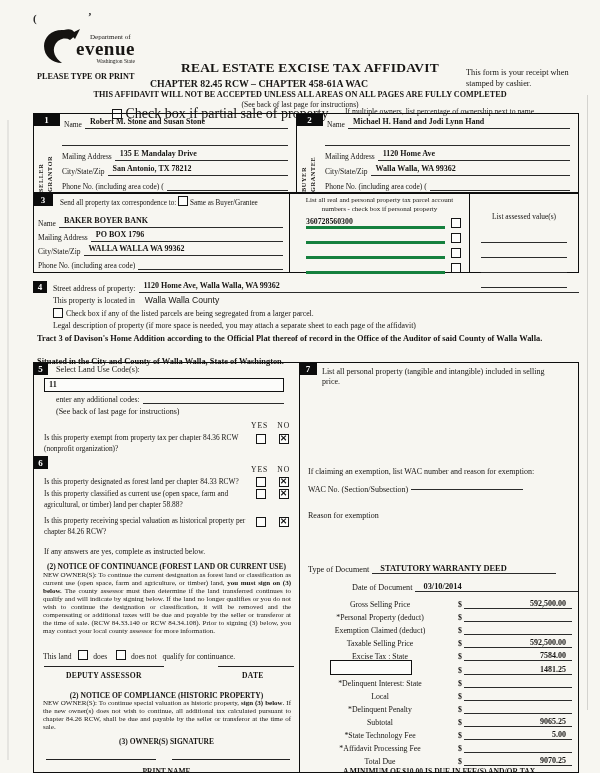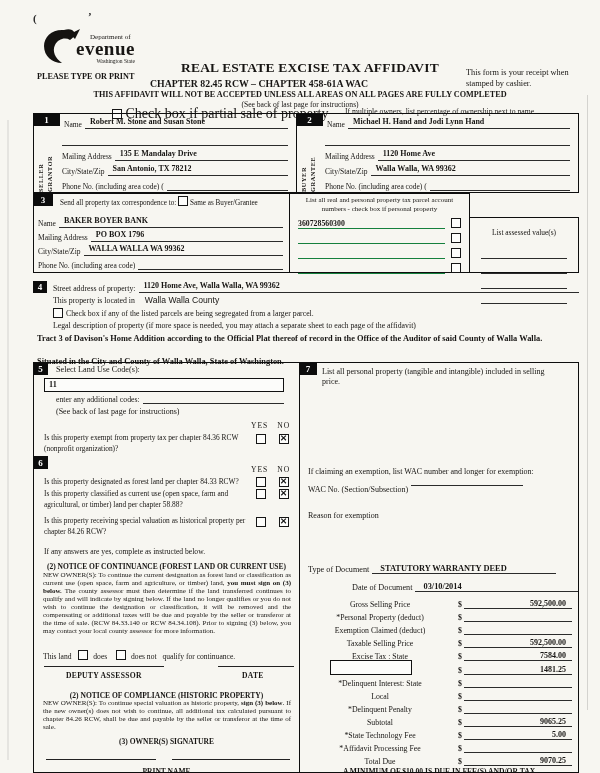--- a/index.html
+++ b/index.html
@@ -42,24 +42,24 @@
   .vlabel{position:absolute;left:2px;top:26px;height:52px;display:flex;}
   .vlabel span{writing-mode:vertical-rl;transform:rotate(180deg);font-size:6.3px;font-weight:bold;letter-spacing:.6px;line-height:1.5;}
   .fields{margin-left:28px;margin-right:8px;padding-top:3px;}
   .frow{display:flex;align-items:flex-end;height:15px;}
   .frow.name{height:12px;}
   .frow.blank{height:17px;}
   
   .band3{position:absolute;left:33px;top:193px;width:546px;height:80px;display:flex;}
   .b3c1{position:relative;width:257px;border:1.5px solid #0e0e0e;box-sizing:border-box;padding:2px 6px 0 4px;}
   .b3c2{position:relative;width:180px;border:1.5px solid #0e0e0e;border-left:none;box-sizing:border-box;padding:2px 8px 0 8px;}
-  .b3c3{position:relative;width:109px;border:1.5px solid #0e0e0e;border-left:none;box-sizing:border-box;padding:10px 8px 0 8px;margin-top:24px;}
+  .b3c3{position:relative;width:109px;border:1.5px solid #0e0e0e;border-left:none;box-sizing:border-box;padding:18px 8px 0 8px;}
   .b3head{font-size:7px;line-height:1.25;text-align:center;}
   .prow{display:flex;align-items:flex-end;height:15px;}
-  .prow .pl{flex:1;border-bottom:1px solid #15803d;font-weight:bold;font-size:7.8px;}
+  .prow .pl{flex:1;border-bottom:3px solid #15803d;font-weight:bold;font-size:7.8px;margin-left:8px;}
   .prow .cb{margin-left:6px;margin-bottom:1px;}
   .arow{height:15px;display:flex;align-items:flex-end;justify-content:center;}
   .arow div{width:86px;border-bottom:1px solid #2b2b2b;}
   
   .band4{position:absolute;left:33px;top:274px;width:546px;}
   .b4r{display:flex;align-items:flex-end;margin-bottom:2px;}
   .sans{font-family:"Liberation Sans",sans-serif;font-size:8.6px;padding-left:10px;}
   .legalval{font-weight:bold;font-size:8.4px;line-height:1.3;margin:4px 0 0 4px;width:538px;}
   .situated{font-weight:bold;font-size:8.4px;margin-top:12px;margin-left:4px;}
   
@@ -73,21 +73,21 @@
   .qcb1{position:absolute;left:222px;}
   .qcb2{position:absolute;left:245px;}
   .noticetitle{position:absolute;left:0;width:100%;text-align:center;font-weight:bold;font-size:7.5px;}
   .noticebody{position:absolute;left:9px;width:248px;font-size:7px;line-height:1.14;text-align:justify;}
   .sigline{position:absolute;border-bottom:1px solid #222;}
   .siglabel{position:absolute;font-size:7.6px;font-weight:bold;letter-spacing:.3px;}
   .thisland{position:absolute;left:9px;font-size:7.6px;}
   
   .persprop{position:absolute;left:22px;top:4px;width:235px;font-size:8px;line-height:1.3;}
   .exemptlbl{position:absolute;left:8px;top:104px;font-size:8px;}
-  .wacrow{position:absolute;left:8px;top:122px;width:215px;display:flex;align-items:flex-start;font-size:8px;font-family:Liberation Serif, serif;}
+  .wacrow{position:absolute;left:8px;top:122px;width:215px;display:flex;align-items:center;font-size:8px;font-family:Liberation Serif, serif;}
   .reasonlbl{position:absolute;left:8px;top:148px;font-size:8px;}
   .drow{position:absolute;left:8px;display:flex;align-items:flex-end;width:248px;font-size:8.2px;}
   .dval{font-weight:bold;font-size:8.4px;padding-left:8px;}
   .money{position:absolute;left:6px;top:233px;width:266px;}
   .mrow{display:flex;align-items:flex-end;height:13.1px;position:relative;font-size:7.8px;}
   .mlabel{width:148px;text-align:center;white-space:nowrap;}
   .mdollar{font-weight:bold;margin:0 2px 0 4px;}
   .mline{flex:1;border-bottom:1px solid #2b2b2b;text-align:right;font-weight:bold;font-size:8px;padding-right:6px;white-space:nowrap;}
   .localbox{position:absolute;left:24px;bottom:0px;width:80px;height:13px;border:1.6px solid #111;background:#fcfcfa;}
   .minnote{position:absolute;left:0;top:404px;width:100%;text-align:center;font-weight:bold;font-size:7.6px;}
@@ -314,21 +314,21 @@
       <div class="noticebody" style="top:337px;"><span>NEW OWNER(S): To continue special valuation as historic property, </span><b>sign (3) below</b><span>. If the new owner(s) does not wish to continue, all additional tax calculated pursuant to chapter 84.26 RCW, shall be due and payable by the seller or transferor at the time of sale.</span></div>
       <div class="noticetitle" style="top:374px;">(3) OWNER(S) SIGNATURE</div>
       <div class="sigline" style="left:12px;top:396px;width:110px;"></div>
       <div class="sigline" style="left:138px;top:396px;width:118px;"></div>
       <div class="noticetitle" style="top:404px;">PRINT NAME</div>
     </div>
 
     <div class="rcol">
       <div class="badge" style="left:-1px;top:-1px;width:18px;height:13px;">7</div>
       <div class="persprop">List all personal property (tangible and intangible) included in selling price.</div>
-      <div class="exemptlbl">If claiming an exemption, list WAC number and longer for exemption:</div>
+      <div class="exemptlbl">If claiming an exemption, list WAC number and reason for exemption:</div>
       <div class="wacrow">
         <span>WAC No. (Section/Subsection)</span>
         <span class="u"></span>
       </div>
       <div class="reasonlbl">Reason for exemption</div>
       <div class="drow" style="top:201px;">
         <span>Type of Document</span>
         <span class="u"><span class="dval">STATUTORY WARRANTY DEED</span></span>
       </div>
       <div class="drow" style="top:219px;padding-left:44px;">

